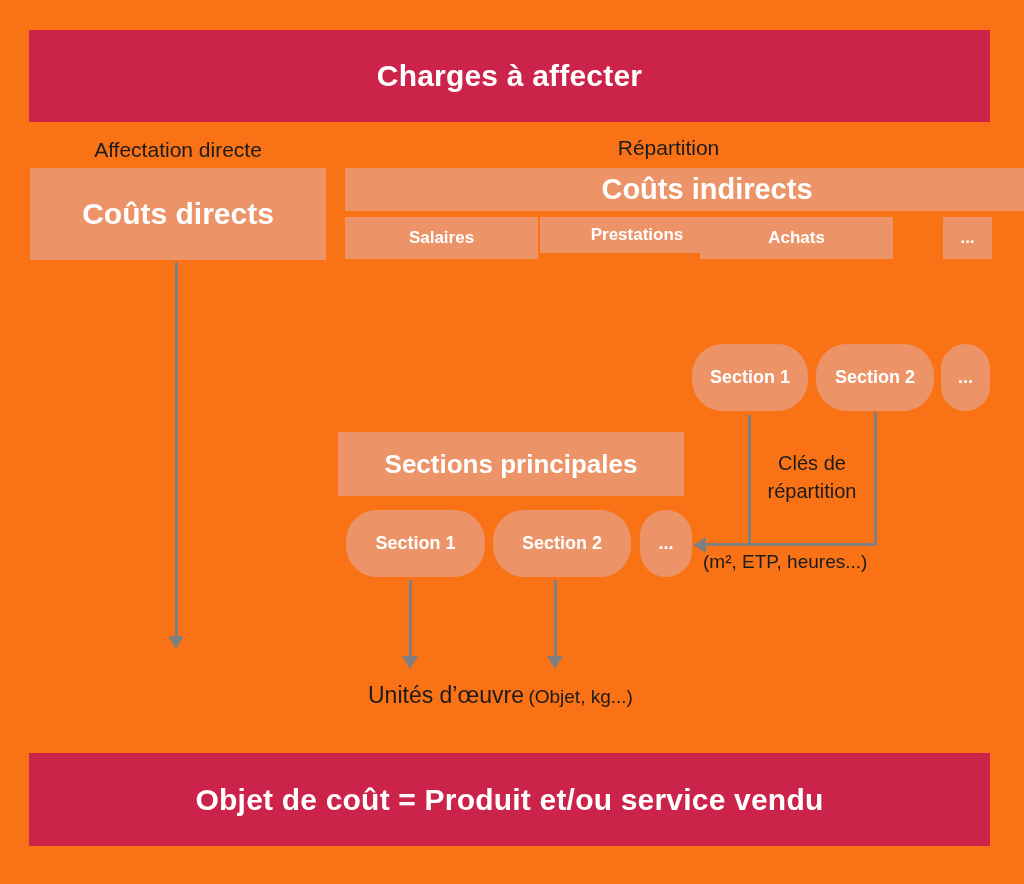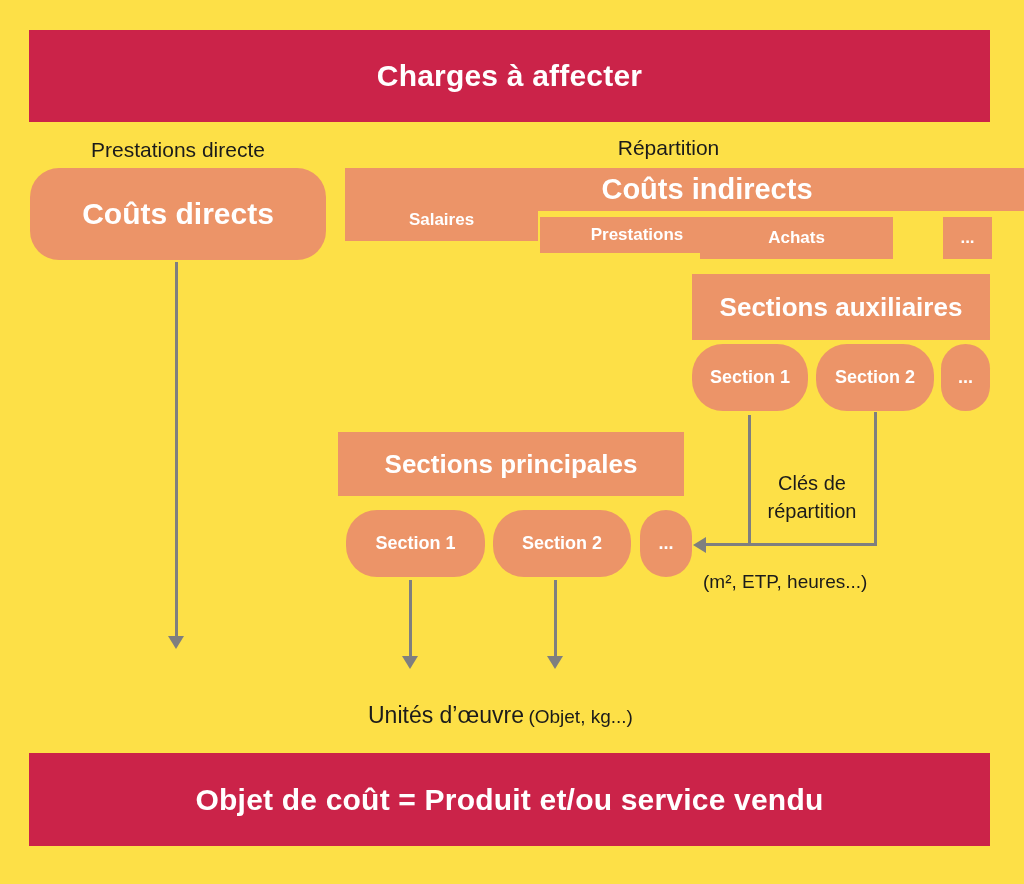--- a/index.html
+++ b/index.html
@@ -4,21 +4,21 @@
 <title>Charges à affecter — diagramme</title>
 <style>
   :root{
     --crimson:#CB2349;
     --orange:#EC9468;
     --line-gray:#7F7F7F;
     --text-black:#1B1B1B;
   }
   html,body{margin:0;padding:0;background:#fff;}
   body{font-family:"Liberation Sans","DejaVu Sans",sans-serif;color:var(--text-black);}
-  .stage{position:relative;width:1024px;height:884px;background:#fde047;overflow:hidden;}
+  .stage{position:relative;width:1024px;height:884px;background:#f97316;overflow:hidden;}
 
   .banner{
     position:absolute;left:29px;width:961px;height:92px;
     background:var(--crimson);color:#fff;
     display:flex;align-items:center;justify-content:center;
     font-size:30px;font-weight:600;letter-spacing:.2px;
   }
   .banner.top{top:30px;}
   .banner.bottom{top:753px;height:93px;}
 
@@ -41,50 +41,49 @@
     position:absolute;width:0;height:0;
     border-left:8px solid transparent;border-right:8px solid transparent;
     border-top:13px solid var(--line-gray);
   }
   .arrow-left{
     position:absolute;width:0;height:0;
     border-top:8px solid transparent;border-bottom:8px solid transparent;
     border-right:13px solid var(--line-gray);
   }
 
-  .note{position:absolute;color:var(--text-black);margin-top:20px;}
+  .note{position:absolute;color:var(--text-black);}
   .cles{left:737px;top:449px;width:150px;text-align:center;font-size:20px;line-height:28px;}
   .m2{left:703px;top:551px;font-size:19px;white-space:nowrap;}
   .gammes{left:77px;top:652px;width:200px;text-align:center;font-size:21px;line-height:34px;}
   .unites{left:368px;top:682px;white-space:nowrap;}
   .unites .main{font-size:23px;}
   .unites .small{font-size:19px;}
 </style>
 </head>
 <body>
 
 <div class="stage">
 
   <div class="banner top">
     <span>Charges à affecter</span>
   </div>
 
-  <div class="branch-label" style="left:30px;top:138px;width:296px;">Prestations directe</div>
+  <div class="branch-label" style="left:30px;top:138px;width:296px;">Affectation directe</div>
   <div class="branch-label" style="left:345px;top:136px;width:647px;">Répartition</div>
 
-  <div class="obox big-title" style="left:30px;top:168px;width:296px;height:92px;border-radius:29px;">Coûts directs</div>
+  <div class="obox big-title" style="left:30px;top:168px;width:296px;height:92px;">Coûts directs</div>
 
   <div class="obox" style="left:345px;top:168px;width:724px;height:43px;font-size:29px;">Coûts indirects</div>
 
-  <div class="obox cell" style="left:345px;top:199px;width:193px;height:42px;">Salaires</div>
+  <div class="obox cell" style="left:345px;top:217px;width:193px;height:42px;">Salaires</div>
   <div class="obox cell" style="left:540px;top:217px;width:194px;height:36px;">Prestations</div>
   <div class="obox cell" style="left:700px;top:217px;width:193px;height:42px;">Achats</div>
   <div class="obox cell" style="left:943px;top:217px;width:49px;height:42px;">...</div>
 
-  <div class="obox mid-title" style="left:692px;top:274px;width:298px;height:66px;">Sections auxiliaires</div>
   <div class="obox sec-cell" style="left:692px;top:344px;width:116px;height:67px;">Section 1</div>
   <div class="obox sec-cell" style="left:816px;top:344px;width:118px;height:67px;">Section 2</div>
   <div class="obox sec-cell" style="left:941px;top:344px;width:49px;height:67px;">...</div>
 
   <div class="obox mid-title" style="left:338px;top:432px;width:346px;height:64px;">Sections principales</div>
   <div class="obox sec-cell" style="left:346px;top:510px;width:139px;height:67px;">Section 1</div>
   <div class="obox sec-cell" style="left:493px;top:510px;width:138px;height:67px;">Section 2</div>
   <div class="obox sec-cell" style="left:640px;top:510px;width:52px;height:67px;">...</div>
 
   <div class="vline" style="left:175px;top:262px;height:375px;"></div>

